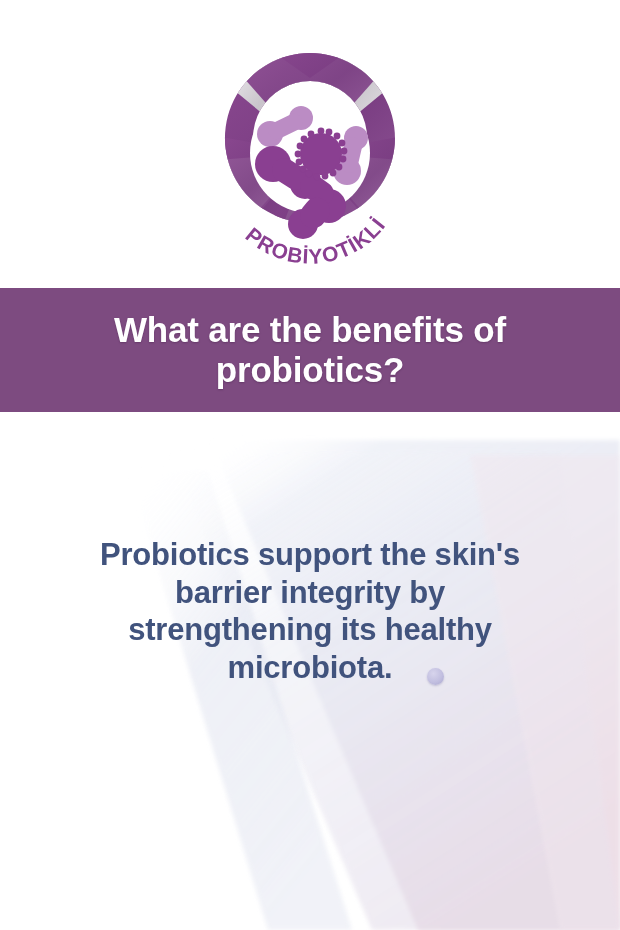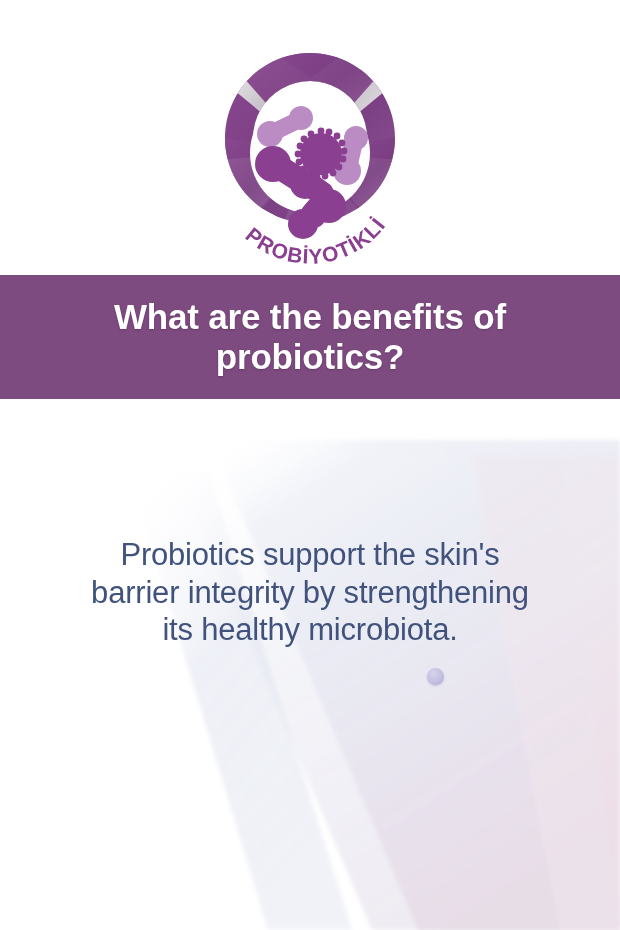--- a/index.html
+++ b/index.html
@@ -34,21 +34,21 @@
     transform: translateX(-50%);
     width: 230px;
     height: 230px;
   }
   .logo-svg { display: block; width: 230px; height: 230px; }
 
   
   .title-band {
     position: absolute;
     left: 0;
-    top: 275px;
+    top: 288px;
     width: 620px;
     height: 124px;
     background: #7d4b80;
     display: flex;
     align-items: center;
     justify-content: center;
   }
   .title-text {
     color: #ffffff;
     font-size: 35px;
@@ -63,21 +63,21 @@
   
   .body-text {
     position: absolute;
     left: 50%;
     top: 536px;
     transform: translateX(-50%);
     width: 470px;
     text-align: center;
     color: #41537d;
     font-size: 31px;
-    font-weight: normal;
+    font-weight: bold;
     line-height: 1.21;
     letter-spacing: -0.2px;
   }
 
   
   .accent-dot {
     position: absolute;
     left: 427px;
     top: 668px;
     width: 17px;

